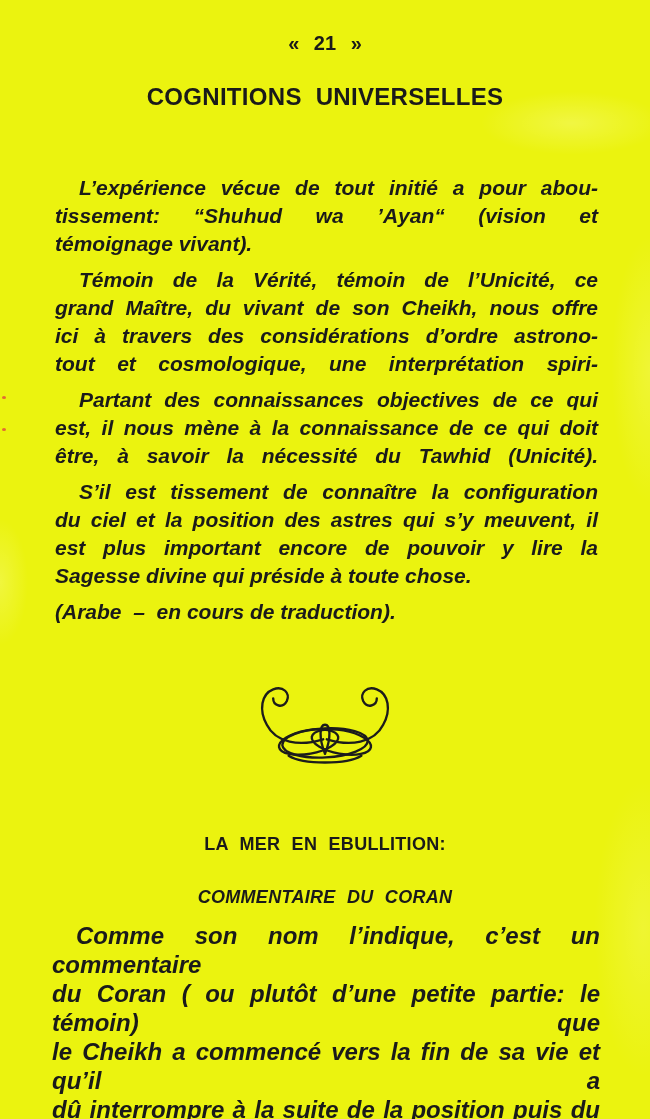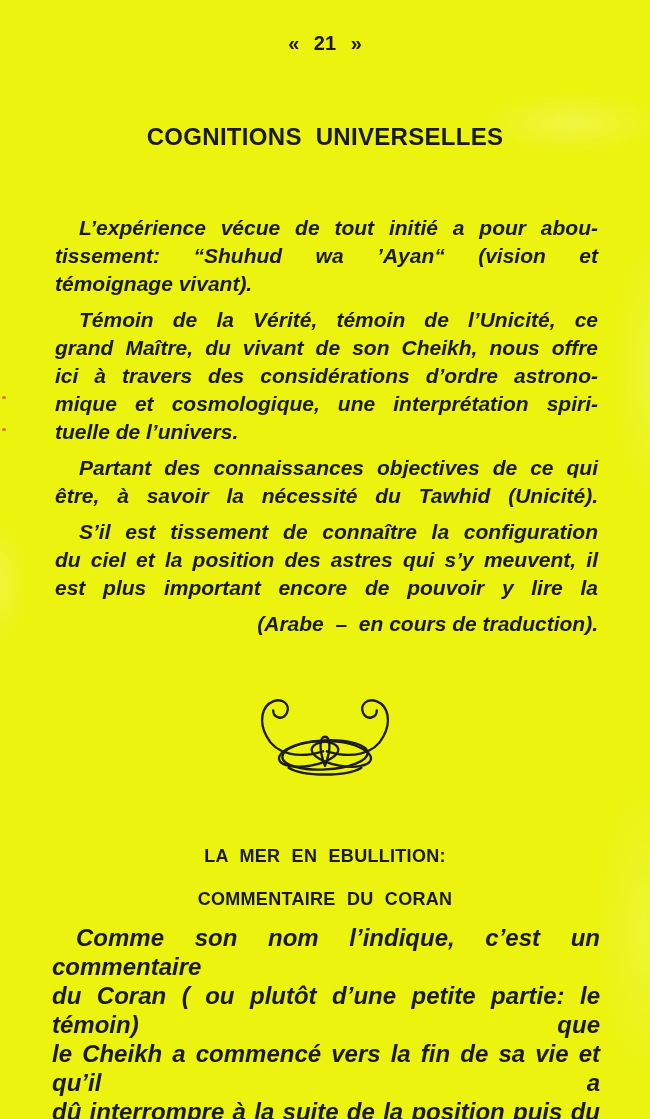--- a/index.html
+++ b/index.html
@@ -16,21 +16,21 @@
     font-family:"Liberation Sans", sans-serif;
     overflow:hidden;
   }
   .page-number{
     padding-top:32px;
     text-align:center;
     font-size:20px;font-weight:700;
     word-spacing:9px;
   }
   .title-main{
-    margin:68px 0 0;
+    margin:28px 0 0;
     text-align:center;
     font-size:24px;font-weight:700;
     word-spacing:7px;letter-spacing:.3px;
   }
   .column{
     margin:63px 52px 0 55px;
     font-style:italic;font-weight:700;
     font-size:21px;line-height:28px;
   }
   .para{margin:0 0 8px;}
@@ -41,37 +41,36 @@
   }
   .line.first-line{text-indent:24px;}
   .line.last-left{text-align-last:left;}
   
   [data-name="cognitions-body"] .para:nth-child(3) .line:nth-child(2)::after{
     content:'';position:absolute;left:-4px;right:-4px;top:-4px;height:12px;
     background:linear-gradient(to bottom, rgba(235,243,15,.95), rgba(235,243,15,0));
     pointer-events:none;
   }
   .credit-line{
-    text-align:right;
     font-style:italic;font-weight:700;
     font-size:21px;line-height:28px;
     margin:0 52px 0 55px;
   }
   .ornament{
     margin:46px auto 0;
     width:236px;height:100px;
     color:#1c1c1c;
   }
   .title-sub{
     margin:0;text-align:center;
     font-size:18px;font-weight:700;
     word-spacing:6px;letter-spacing:.3px;
   }
   .title-sub.first{margin-top:62px;}
-  .title-sub.second{margin-top:22px;}
+  .title-sub.second{margin-top:32px;font-style:italic;}
   .column2{
     margin:13px 50px 0 52px;
     font-style:italic;font-weight:700;
     font-size:24px;line-height:29px;
   }
   .speck{
     position:absolute;left:2px;width:4px;height:3px;
     background:#e0483c;border-radius:50%;opacity:.8;
   }
 </style>
@@ -87,31 +86,32 @@
   <div class="column" data-name="cognitions-body">
       <div class="para" data-name="paragraph">
         <div class="line first-line" data-name="text-line">L’expérience vécue de tout initié a pour abou-</div>
         <div class="line" data-name="text-line">tissement: “Shuhud wa ’Ayan“ (vision et</div>
         <div class="line last-left" data-name="text-line">témoignage vivant).</div>
       </div>
       <div class="para" data-name="paragraph">
         <div class="line first-line" data-name="text-line">Témoin de la Vérité, témoin de l’Unicité, ce</div>
         <div class="line" data-name="text-line">grand Maître, du vivant de son Cheikh, nous offre</div>
         <div class="line" data-name="text-line">ici à travers des considérations d’ordre astrono-</div>
-        <div class="line" data-name="text-line">mique et cosmologique, une interprétation spiri-</div>
-        <div class="line last-left" data-name="text-line">tuelle de l’univers.</div>
+        <div class="line" data-name="text-line">tout et cosmologique, une interprétation spiri-</div>
       </div>
       <div class="para" data-name="paragraph">
         <div class="line first-line" data-name="text-line">Partant des connaissances objectives de ce qui</div>
+        <div class="line" data-name="text-line">est, il nous mène à la connaissance de ce qui doit</div>
         <div class="line" data-name="text-line">être, à savoir la nécessité du Tawhid (Unicité).</div>
       </div>
       <div class="para" data-name="paragraph">
         <div class="line first-line" data-name="text-line">S’il est tissement de connaître la configuration</div>
         <div class="line" data-name="text-line">du ciel et la position des astres qui s’y meuvent, il</div>
         <div class="line" data-name="text-line">est plus important encore de pouvoir y lire la</div>
+        <div class="line last-left" data-name="text-line">Sagesse divine qui préside à toute chose.</div>
       </div>
     </div>
 
   <div class="credit-line" data-name="translation-note">(Arabe&nbsp;&nbsp;–&nbsp;&nbsp;en cours de traduction).</div>
 
   <div class="ornament" data-name="flourish-ornament-icon">
     <svg viewBox="0 0 240 110" width="236" height="100" aria-hidden="true">
       <g fill="none" stroke="#1c1c1c" stroke-width="2.6" stroke-linecap="round">
         <path d="M118,74 C92,82 66,78 56,58 C47,42 50,24 63,19 C74,15 82,23 78,32 C74,40 63,38 63,29"></path>
         <path d="M122,74 C148,82 174,78 184,58 C193,42 190,24 177,19 C166,15 158,23 162,32 C166,40 177,38 177,29"></path>

